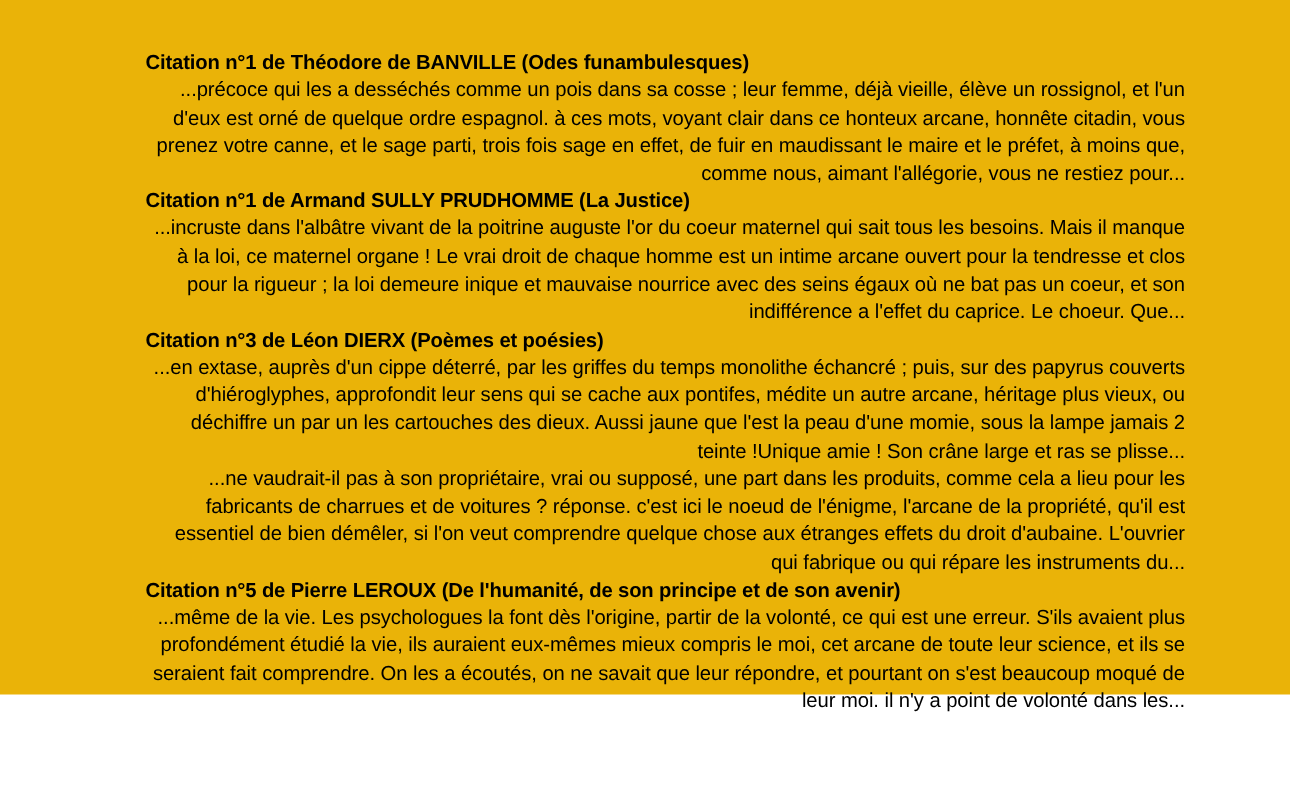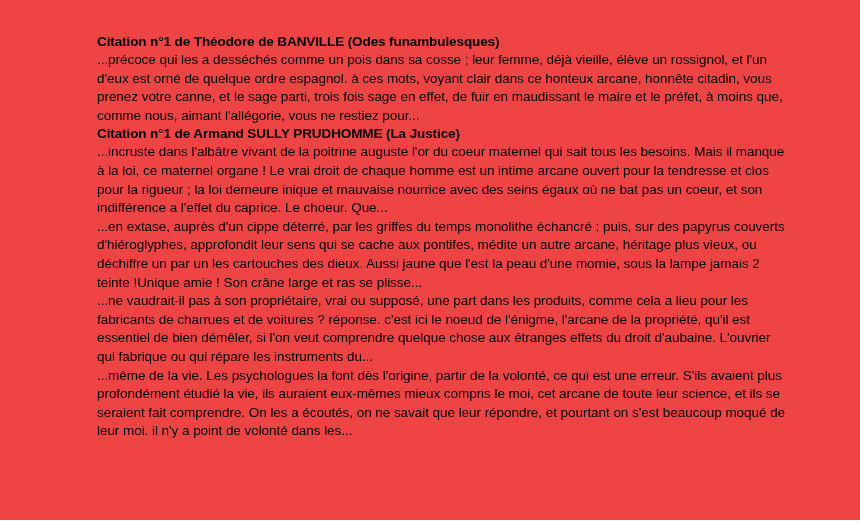--- a/index.html
+++ b/index.html
@@ -11,44 +11,44 @@
     width: 860px;
     height: 525px;
     background: #ffffff;
     font-family: "Liberation Sans", "DejaVu Sans", sans-serif;
     color: #000000;
     overflow: hidden;
   }
   .page {
     box-sizing: border-box;
     width: 860px;
-    height: 520px;
+    height: 463px;
     padding: 33px 70px 0 97px;
-    background: #ef4444;
+    background: #eab308;
   }
   .citation-block {
     margin: 0 0 0 0;
   }
   .citation-title {
     font-size: 13.5px;
     font-weight: bold;
     line-height: 18px;
     letter-spacing: -0.1px;
     margin: 0;
     padding: 0;
     white-space: nowrap;
   }
   .citation-body {
     font-size: 13.5px;
     font-weight: normal;
     line-height: 18.6px;
     letter-spacing: -0.05px;
     margin: 0 0 0 0;
     padding: 0;
-    text-align: left;
+    text-align: right;
     word-spacing: 0px;
   }
   .citation-block + .citation-block {
     margin-top: 0px;
   }
 </style>
 </head>
 <body>
 
 <div class="page">
@@ -57,24 +57,26 @@
     <div class="citation-title">Citation n°1 de Théodore de BANVILLE (Odes funambulesques)</div>
     <div class="citation-body">...précoce qui les a desséchés comme un pois dans sa cosse ; leur femme, déjà vieille, élève un rossignol, et l'un d'eux est orné de quelque ordre espagnol. à ces mots, voyant clair dans ce honteux arcane, honnête citadin, vous prenez votre canne, et le sage parti, trois fois sage en effet, de fuir en maudissant le maire et le préfet, à moins que, comme nous, aimant l'allégorie, vous ne restiez pour...</div>
   </div>
 
   <div class="citation-block">
     <div class="citation-title">Citation n°1 de Armand SULLY PRUDHOMME (La Justice)</div>
     <div class="citation-body">...incruste dans l'albâtre vivant de la poitrine auguste l'or du coeur maternel qui sait tous les besoins. Mais il manque à la loi, ce maternel organe ! Le vrai droit de chaque homme est un intime arcane ouvert pour la tendresse et clos pour la rigueur ; la loi demeure inique et mauvaise nourrice avec des seins égaux où ne bat pas un coeur, et son indifférence a l'effet du caprice. Le choeur. Que...</div>
   </div>
 
   <div class="citation-block">
+    <div class="citation-title">Citation n°3 de Léon DIERX (Poèmes et poésies)</div>
     <div class="citation-body">...en extase, auprès d'un cippe déterré, par les griffes du temps monolithe échancré ; puis, sur des papyrus couverts d'hiéroglyphes, approfondit leur sens qui se cache aux pontifes, médite un autre arcane, héritage plus vieux, ou déchiffre un par un les cartouches des dieux. Aussi jaune que l'est la peau d'une momie, sous la lampe jamais 2 teinte !Unique amie ! Son crâne large et ras se plisse...</div>
   </div>
 
   <div class="citation-block">
     <div class="citation-body">...ne vaudrait-il pas à son propriétaire, vrai ou supposé, une part dans les produits, comme cela a lieu pour les fabricants de charrues et de voitures ? réponse. c'est ici le noeud de l'énigme, l'arcane de la propriété, qu'il est essentiel de bien démêler, si l'on veut comprendre quelque chose aux étranges effets du droit d'aubaine. L'ouvrier qui fabrique ou qui répare les instruments du...</div>
   </div>
 
   <div class="citation-block">
+    <div class="citation-title">Citation n°5 de Pierre LEROUX (De l'humanité, de son principe et de son avenir)</div>
     <div class="citation-body">...même de la vie. Les psychologues la font dès l'origine, partir de la volonté, ce qui est une erreur. S'ils avaient plus profondément étudié la vie, ils auraient eux-mêmes mieux compris le moi, cet arcane de toute leur science, et ils se seraient fait comprendre. On les a écoutés, on ne savait que leur répondre, et pourtant on s'est beaucoup moqué de leur moi. il n'y a point de volonté dans les...</div>
   </div>
 
 </div>
 
 </body></html>

